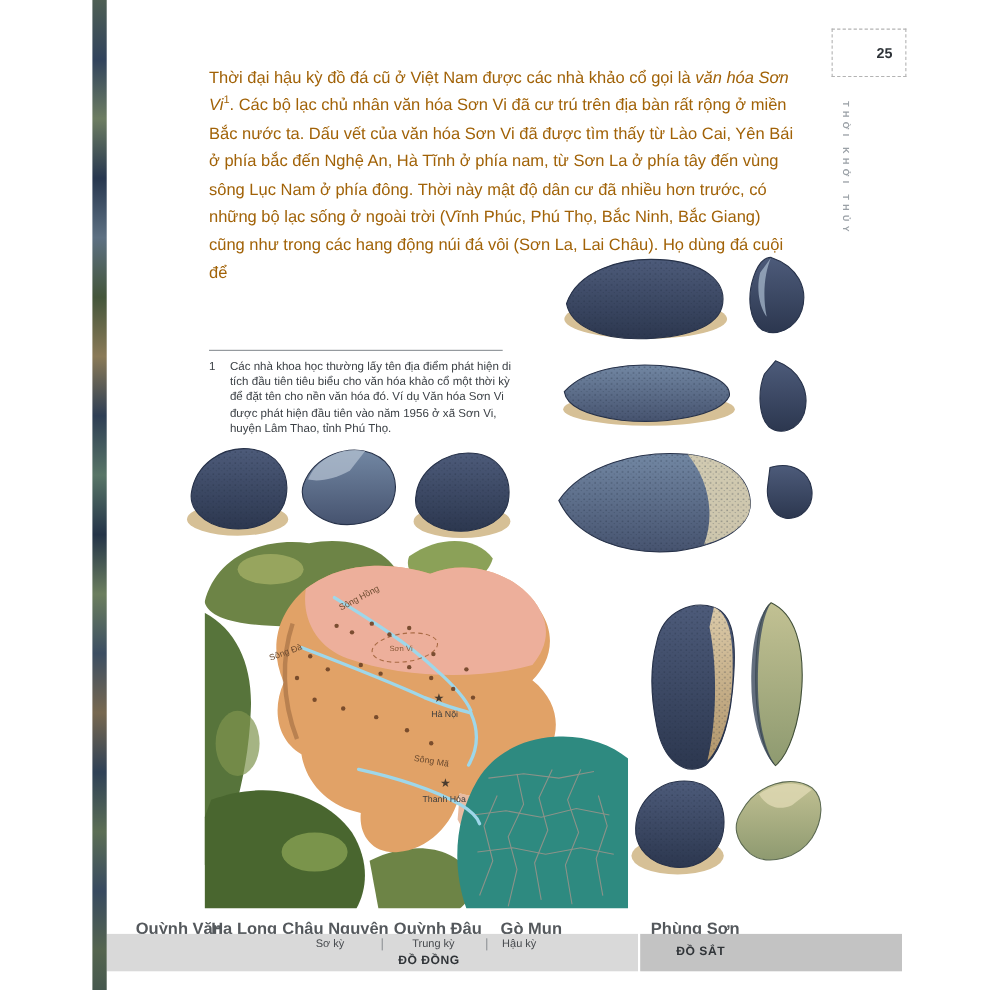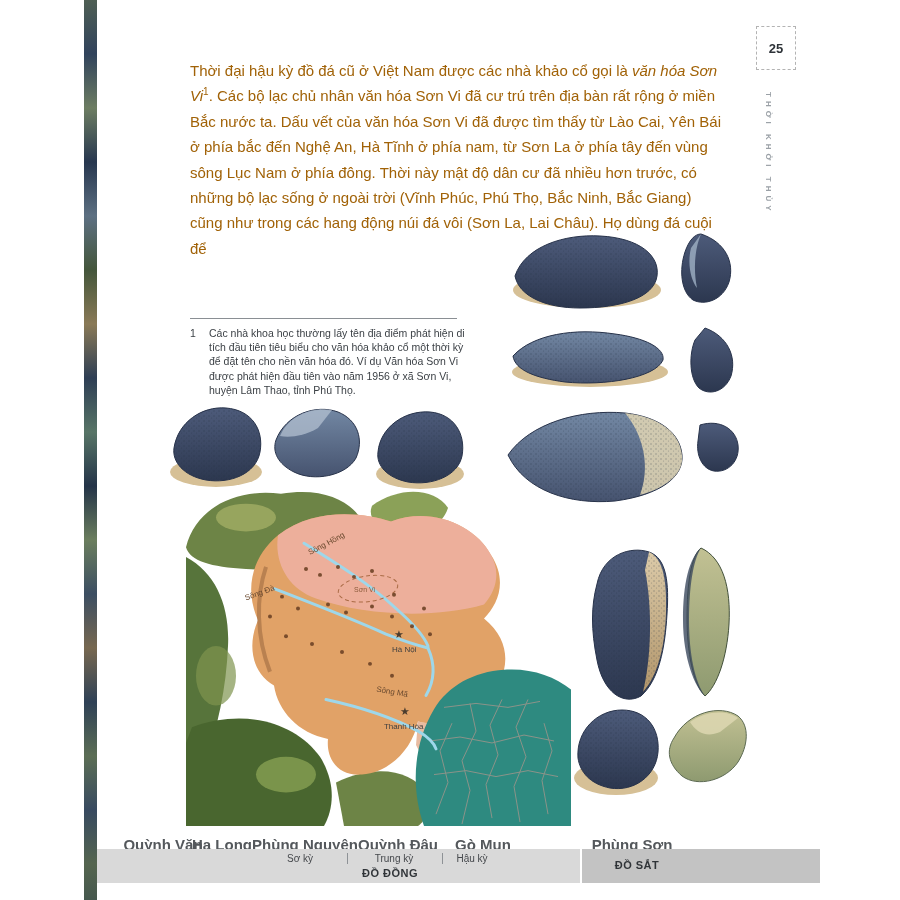--- a/index.html
+++ b/index.html
@@ -9,21 +9,21 @@
 
   
   .edge-strip{position:absolute;left:84px;top:0;width:13px;height:900px;z-index:6;
     background:linear-gradient(180deg,#4f5f54 0%,#31435c 6%,#6d7d62 12%,#27374f 18%,
       #5d7082 24%,#44563b 30%,#8a7a57 36%,#2e3e54 42%,#587567 48%,#243448 54%,
       #6b7e5e 60%,#3c4e62 66%,#776850 72%,#2f4156 78%,#5c6e55 84%,#384a60 90%,
       #55654f 96%,#46584e 100%);}
 
   
   .stamp{position:absolute;left:756px;top:26px;width:38px;height:42px;
-    border:1px dashed #b3b3b3;display:flex;align-items:center;justify-content:center;}
+    border:1px dashed #b3b3b3;display:flex;align-items:center;justify-content:center;padding-left:28px;}
   .stamp .num{font-size:13px;font-weight:700;color:#2e3338;}
 
   
   .side-label{position:absolute;left:764px;top:92px;writing-mode:vertical-rl;
     font-size:8px;letter-spacing:4px;font-weight:700;color:#9aa0a6;}
 
   
   .body-text{position:absolute;left:190px;top:58px;width:537px;
     font-size:15px;line-height:25.4px;color:#a16207;}
   .body-text em{font-style:italic;}
@@ -216,21 +216,21 @@
     <text x="168" y="115" class="map-site">Sơn Vi</text>
     <text x="208" y="162" class="map-star">★</text>
     <text x="206" y="176" class="map-city">Hà Nội</text>
     <text x="214" y="240" class="map-star">★</text>
     <text x="198" y="254" class="map-city">Thanh Hóa</text>
   </svg>
 
   <div class="cultures">
     <span style="left:163px">Quỳnh Văn</span>
     <span style="left:222px">Hạ Long</span>
-    <span style="left:305px">Phùng Nguyên</span>
+    <span style="left:305px">Châu Nguyên</span>
     <span style="left:398px">Quỳnh Đậu</span>
     <span style="left:483px">Gò Mun</span>
     <span style="left:632px">Phùng Sơn</span>
   </div>
 
   <div class="band band-iron">
     <span class="band-title" style="left:55px">ĐỒ SẮT</span>
   </div>
 
   <div class="band band-bronze">

